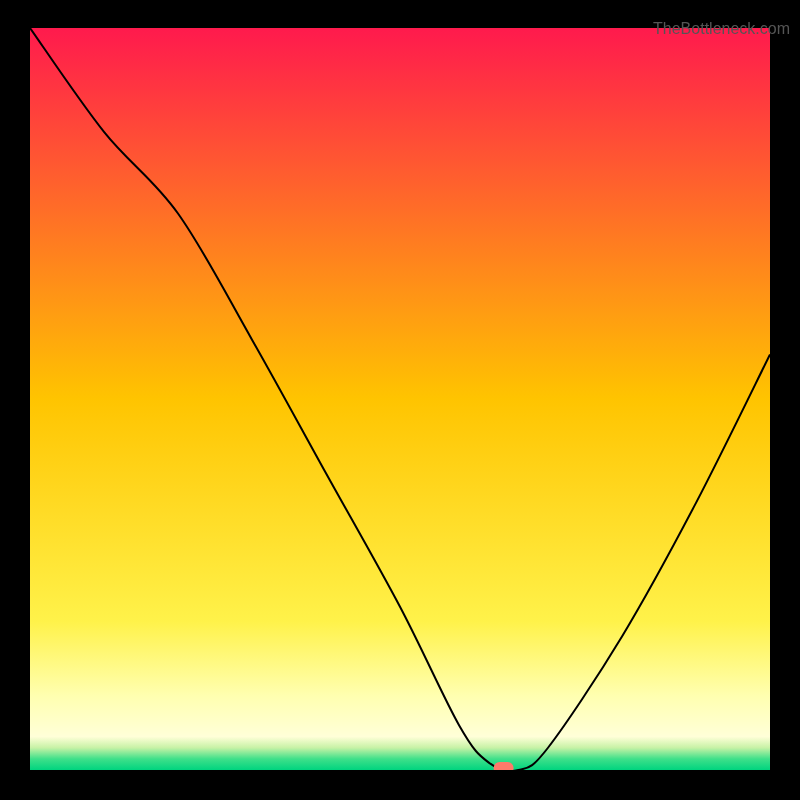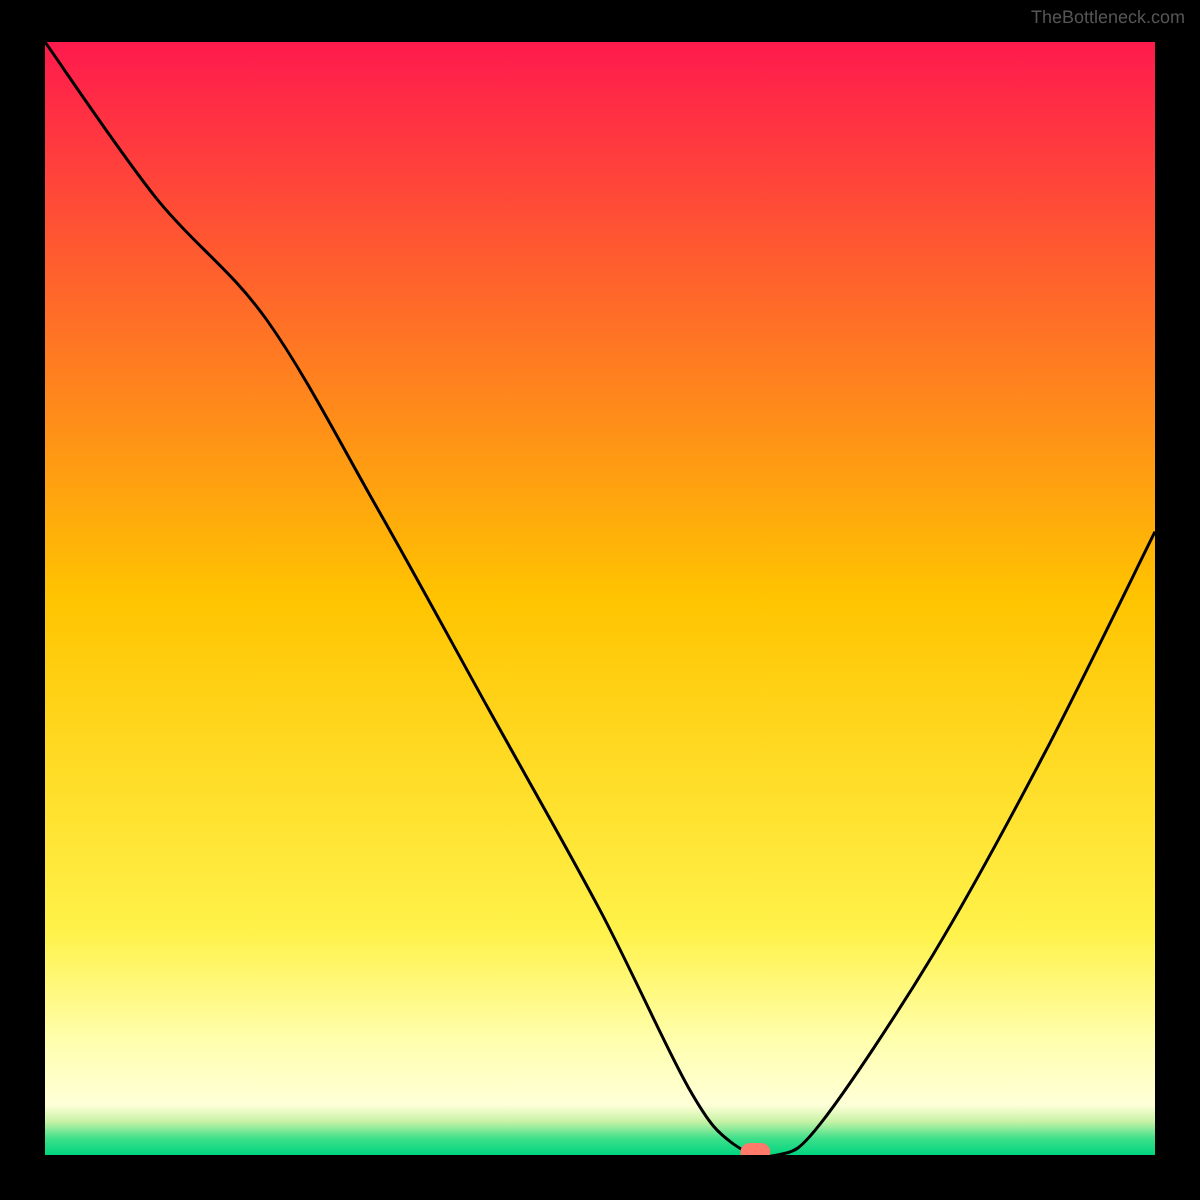--- a/index.html
+++ b/index.html
@@ -6,24 +6,24 @@
     margin: 0;
     padding: 0;
     width: 800px;
     height: 800px;
     background: #000;
     font-family: Arial, sans-serif;
     overflow: hidden;
   }
   .watermark {
     position: absolute;
-    top: 4px;
+    top: 20px;
     right: 10px;
     color: #555;
-    font-size: 12px;
+    font-size: 16px;
     font-family: Arial, sans-serif;
     z-index: 10;
   }
   .outer {
     position: relative;
     width: 800px;
     height: 800px;
   }
   .plot-area {
     position: absolute;

